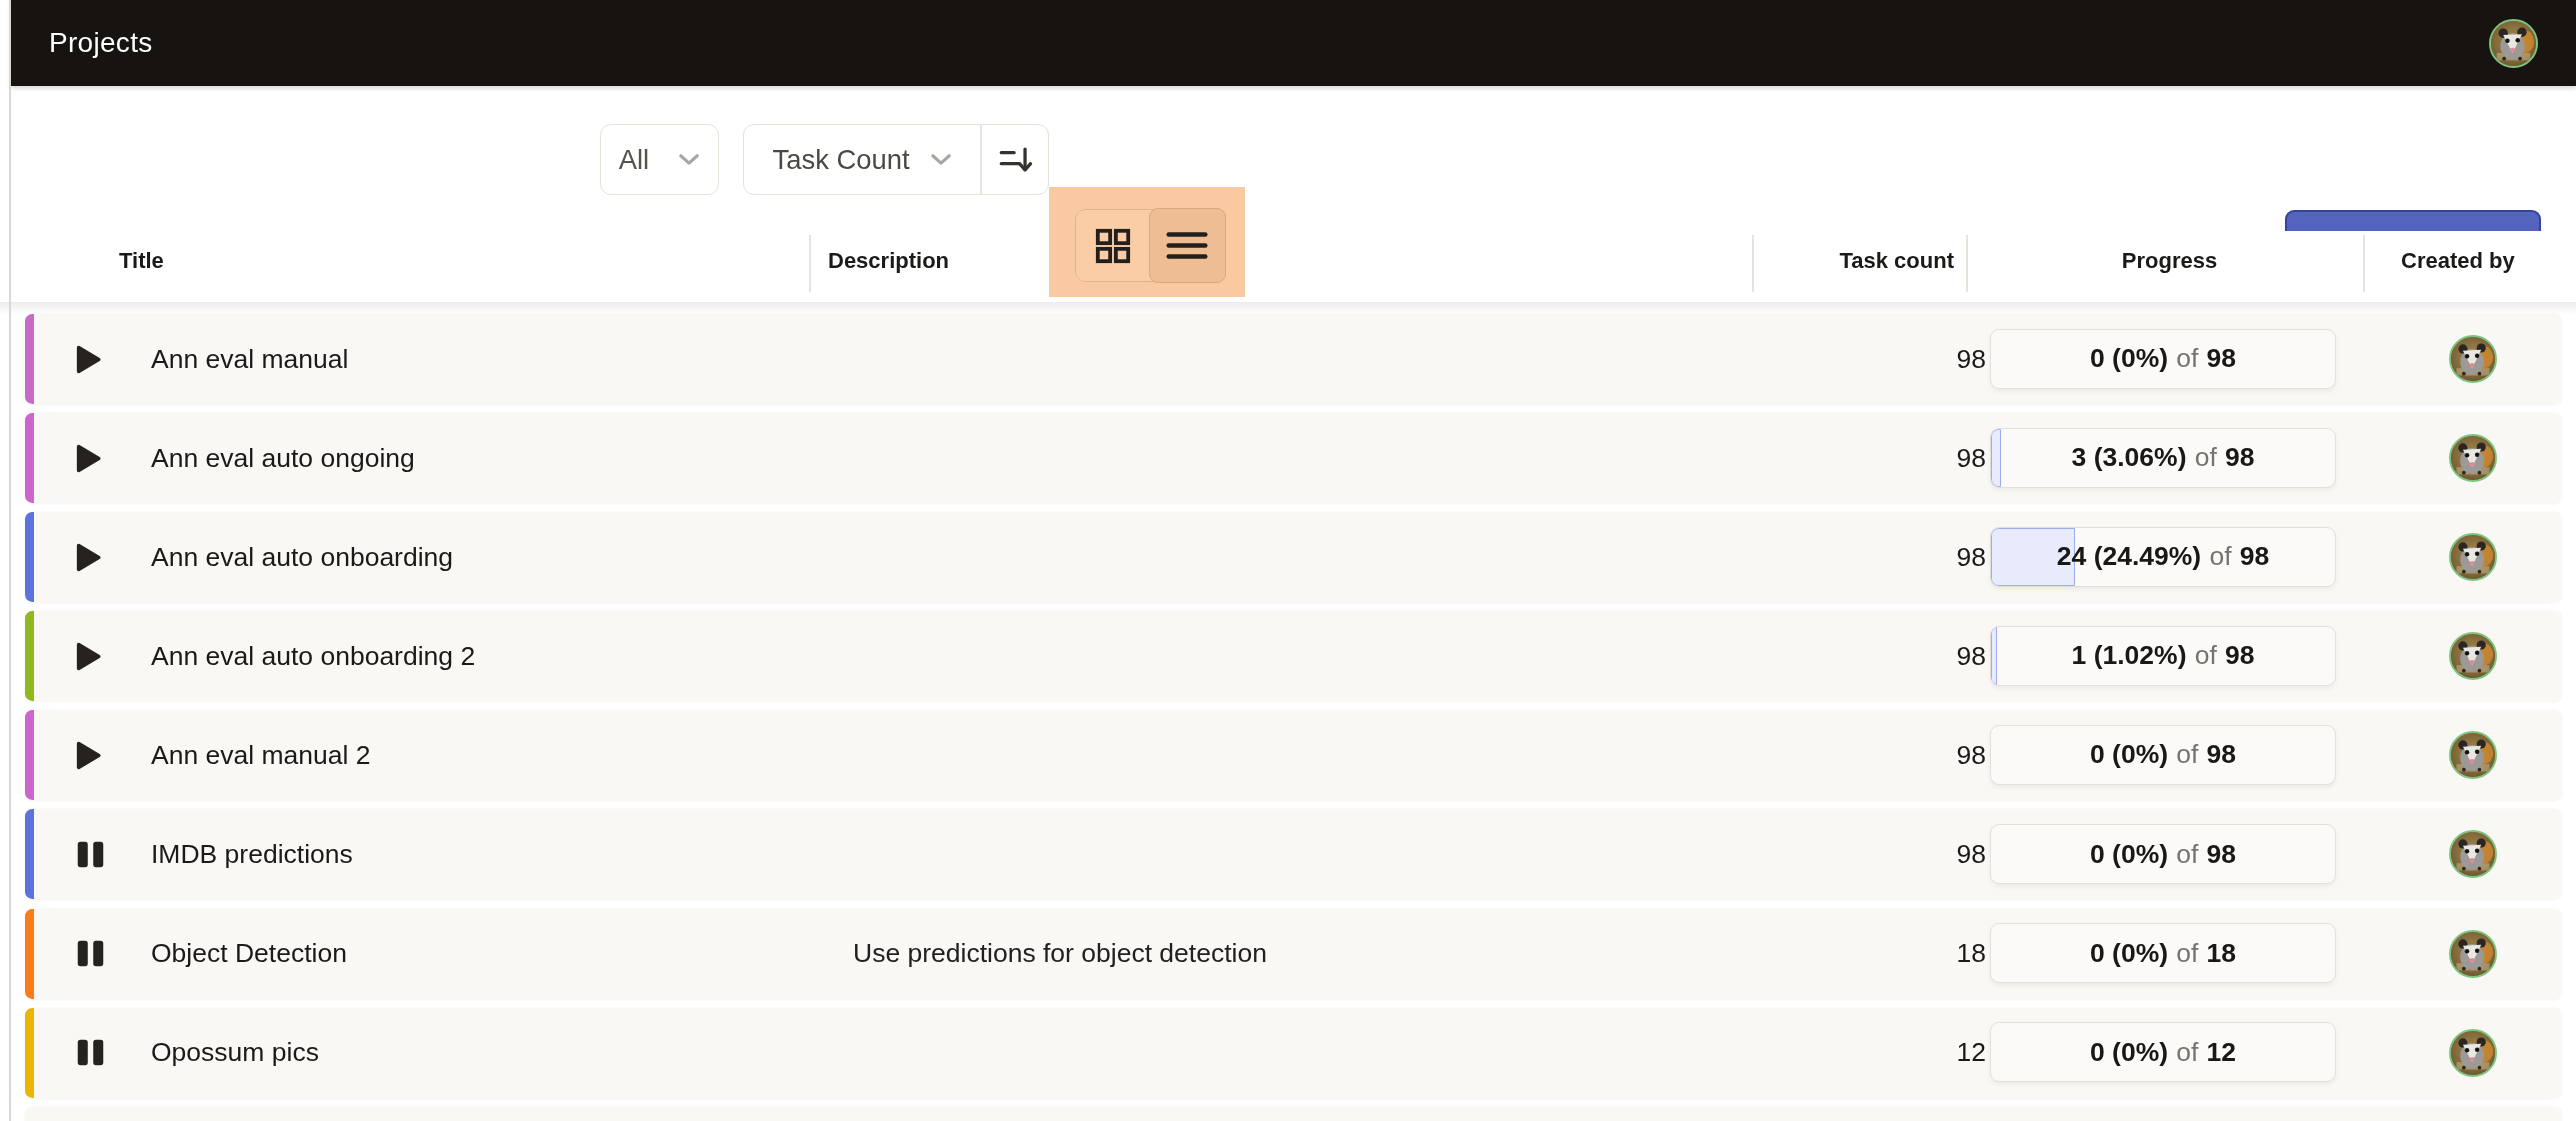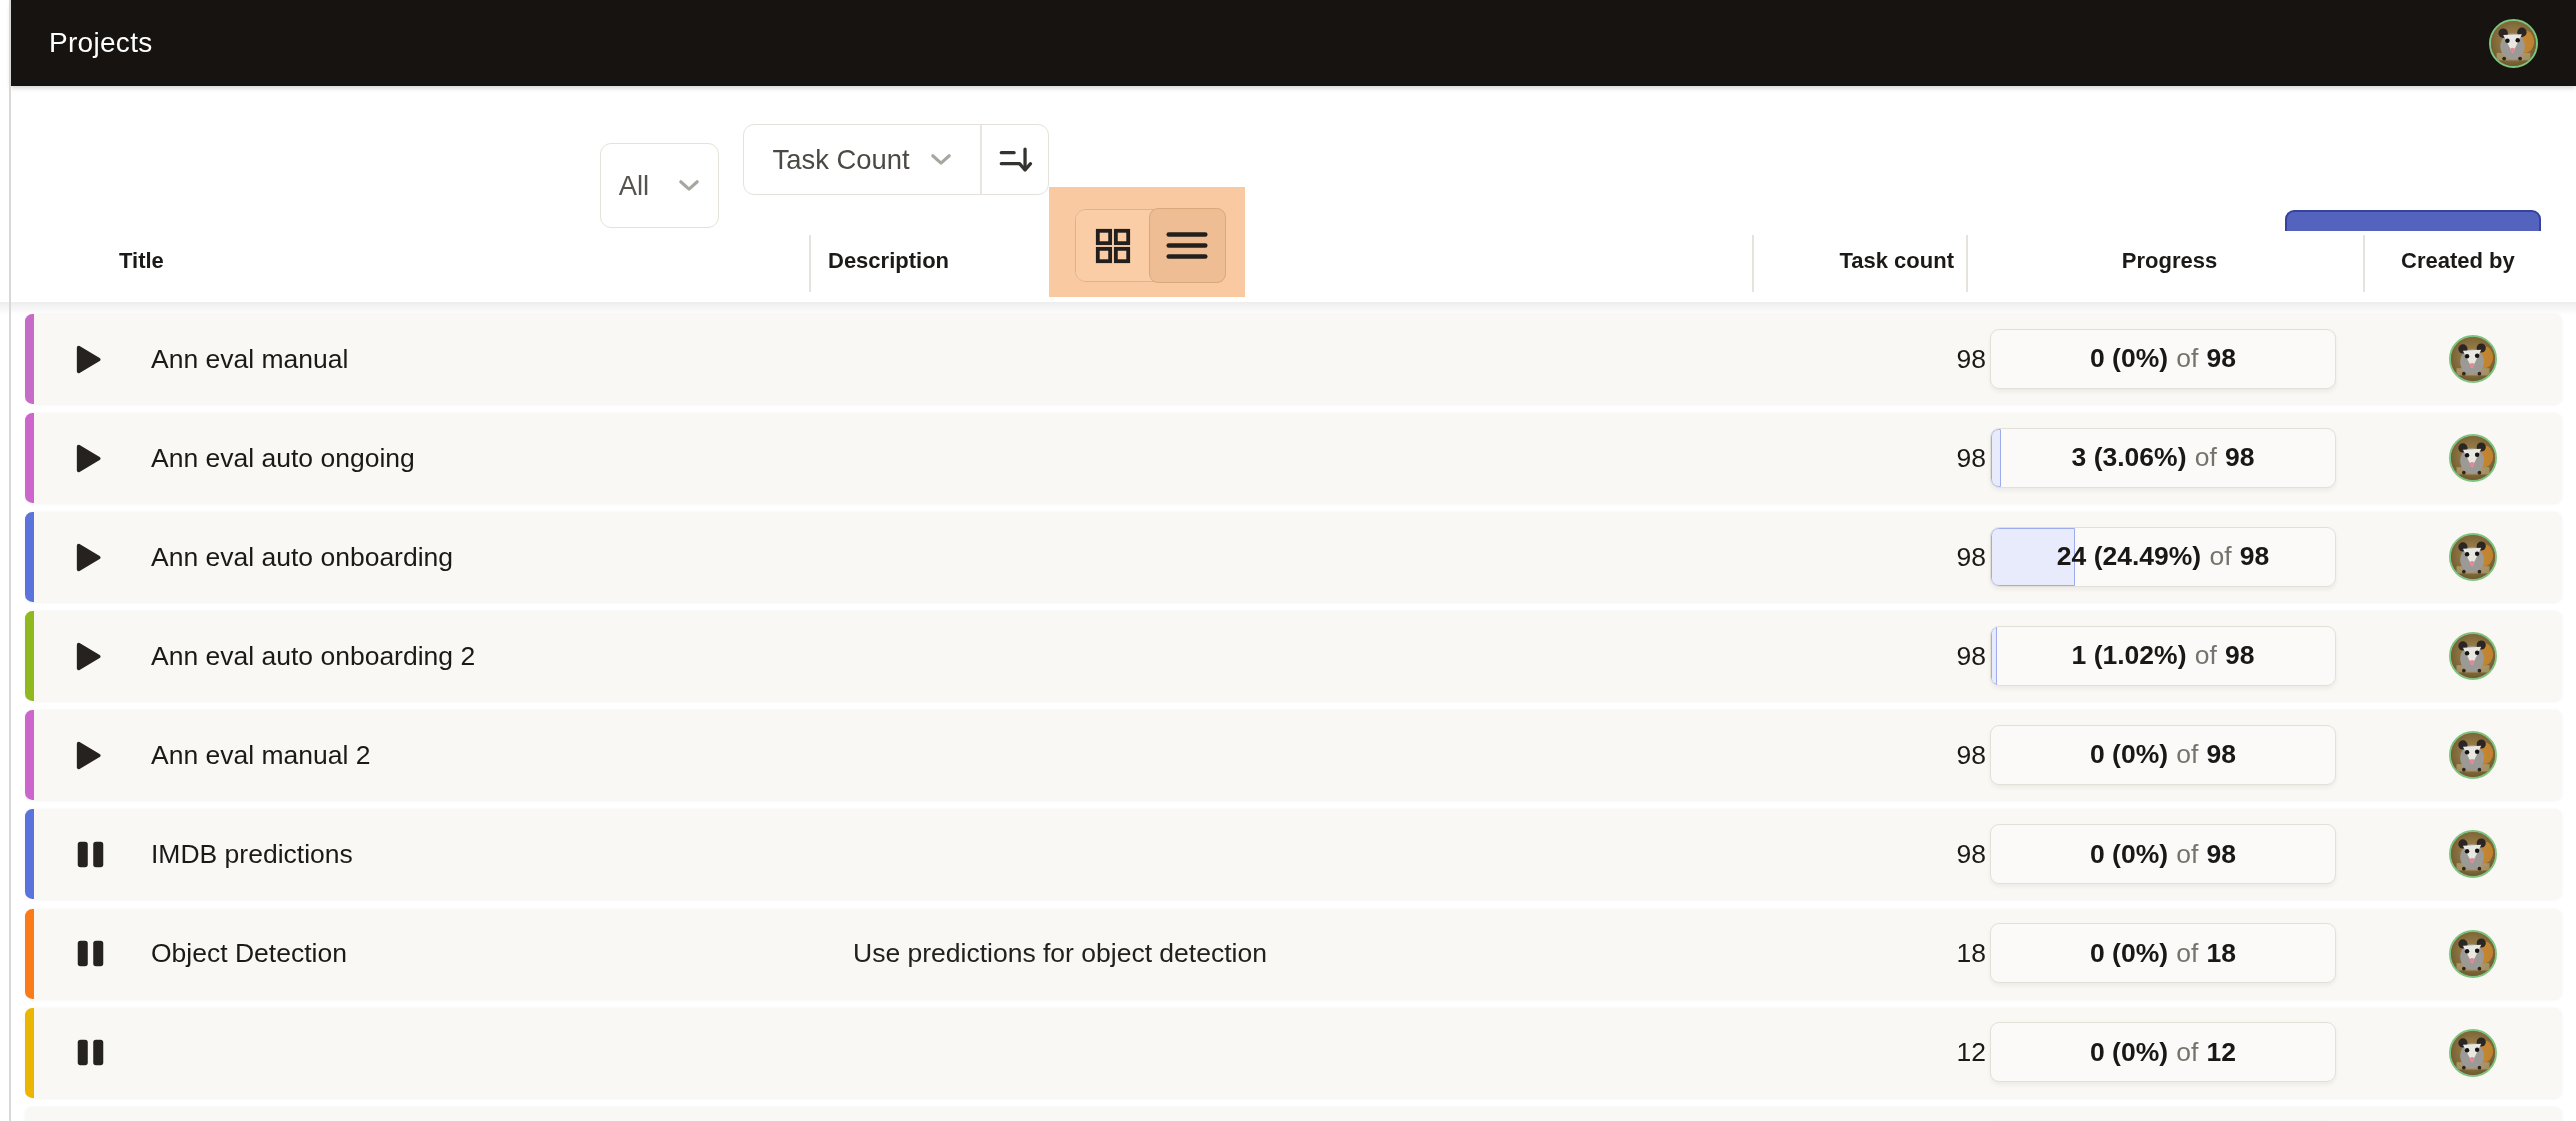--- a/index.html
+++ b/index.html
@@ -27,21 +27,21 @@
   .searchbox svg{margin-left:24px;flex:none;}
   .searchbox input{
     border:none;outline:none;background:transparent;font-family:inherit;
     font-size:27.4px;color:#3c3b38;margin-left:18.3px;width:421px;
   }
   .searchbox input::placeholder{color:#9fa2a6;}
   .dd{
     position:absolute;box-sizing:border-box;border:1.8px solid #e5e2da;border-radius:11px;background:#fff;
     display:flex;align-items:center;justify-content:center;font-size:27.4px;color:#55534e;
   }
-  .dd-all{left:600px;top:38px;width:119px;height:85px;gap:29px;cursor:pointer;margin-top:19px;}
+  .dd-all{left:600px;top:38px;width:119px;height:71px;gap:29px;cursor:pointer;}
   .sortgroup{position:absolute;left:743px;top:38px;width:306px;height:71px;box-sizing:border-box;
     border:1.8px solid #e5e2da;border-radius:11px;background:#fff;display:flex;align-items:stretch;}
   .sortgroup .label{flex:1;display:flex;align-items:center;justify-content:center;gap:20px;
     font-size:27.4px;color:#4b4944;cursor:pointer;}
   .sortgroup .sep{width:1.8px;background:#e8e5de;}
   .sortgroup .orderbtn{width:66px;display:flex;align-items:center;justify-content:center;cursor:pointer;}
   
   .highlight{position:absolute;left:1049px;top:101px;width:196px;height:110px;background:#f9c9a1;z-index:10;}
   .viewtoggle{position:absolute;left:1075px;top:123px;width:150px;height:73px;box-sizing:border-box;
     border:1.8px solid #dfb28a;border-radius:11px;display:flex;z-index:11;}
@@ -450,20 +450,21 @@
       </div>
     </div>
     <div class="row">
       <div class="stripe" style="background: rgb(234, 182, 1);"></div>
       <div class="picon">
         <svg width="31" height="31" viewBox="0 0 34 34">
   <rect x="3" y="3" width="11" height="28" rx="3" fill="#262220"></rect>
   <rect x="20" y="3" width="11" height="28" rx="3" fill="#262220"></rect>
         </svg>
       </div>
+      <div class="rtitle">Opossum pics</div>
       <div class="rcount">12</div>
       <div class="pill">
         <span class="done">0 (0%)</span>
         <span class="of">of</span>
         <span class="total">12</span>
       </div>
       <div class="avatar">
         <svg viewBox="0 0 48 48">
   <defs>
     <radialGradient id="opbg" cx="50%" cy="45%" r="75%">

